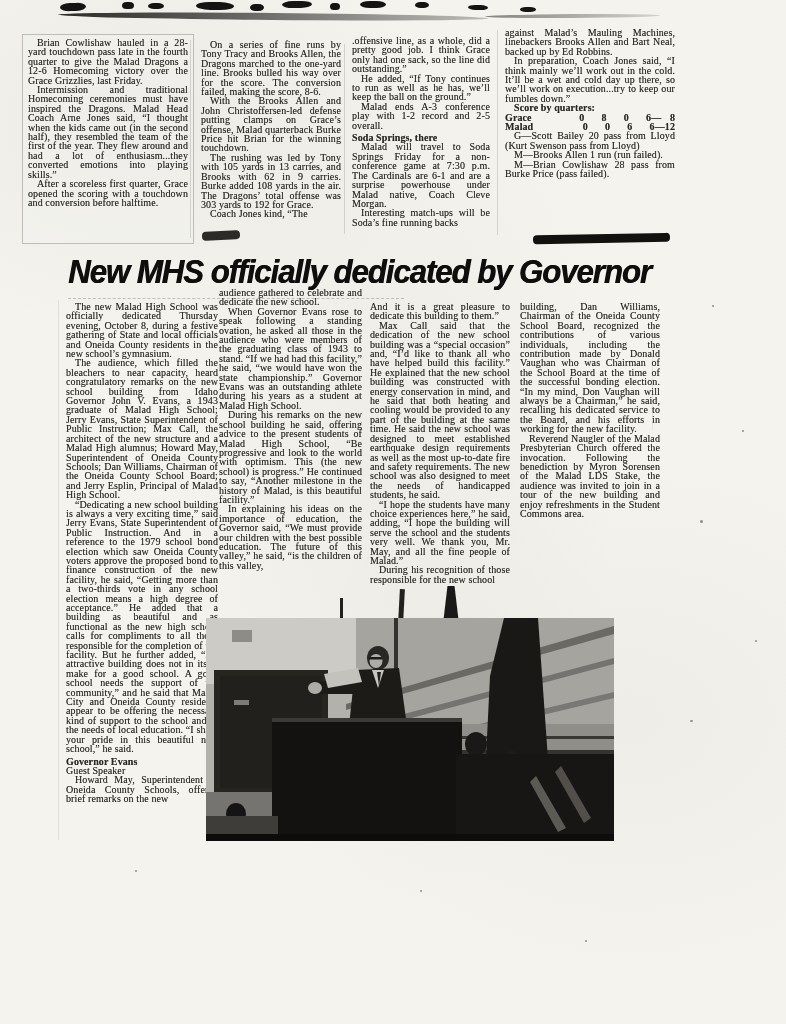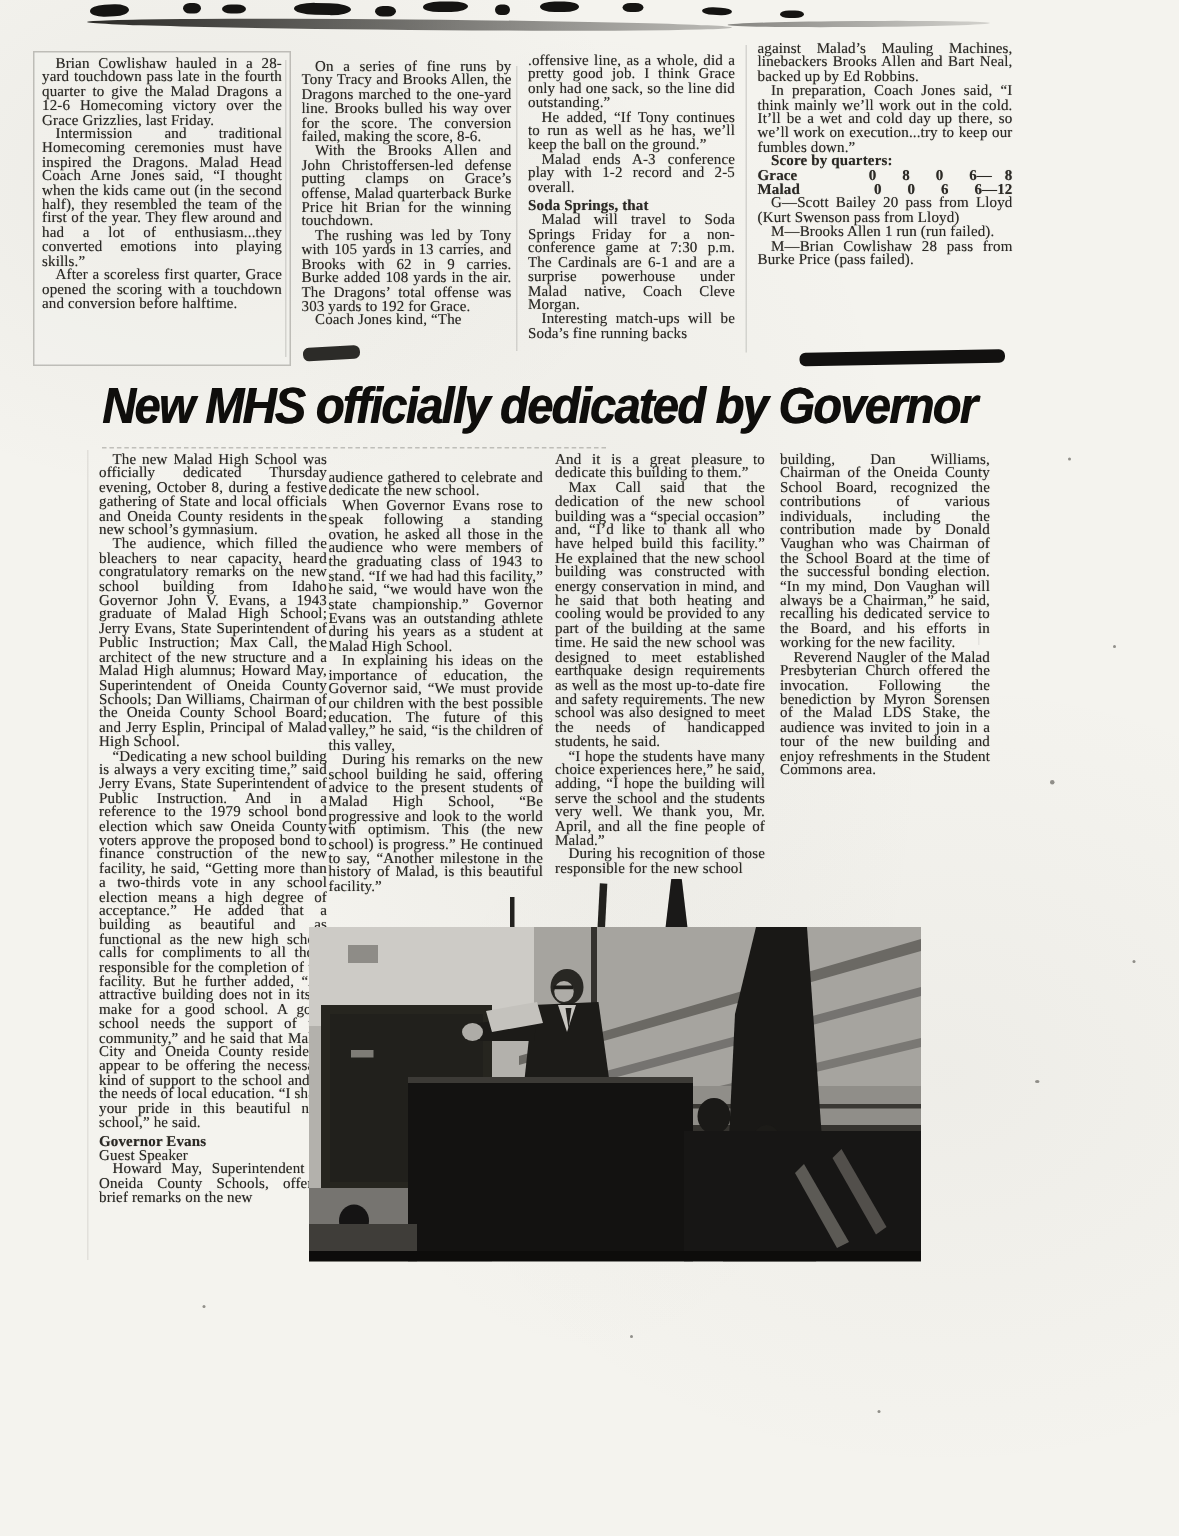--- a/index.html
+++ b/index.html
@@ -73,21 +73,21 @@
       <p>On a series of fine runs by Tony Tracy and Brooks Allen, the Dragons marched to the one-yard line. Brooks bulled his way over for the score. The conversion failed, making the score, 8-6.</p>
       <p>With the Brooks Allen and John Christoffersen-led defense putting clamps on Grace’s offense, Malad quarterback Burke Price hit Brian for the winning touchdown.</p>
       <p>The rushing was led by Tony with 105 yards in 13 carries, and Brooks with 62 in 9 carries. Burke added 108 yards in the air. The Dragons’ total offense was 303 yards to 192 for Grace.</p>
       <p>Coach Jones kind, “The</p>
     </section>
 
   <section class="col" style="left:352px;top:36px;width:138px;height:202px;overflow:hidden;">
       <p class="noindent">.offensive line, as a whole, did a pretty good job. I think Grace only had one sack, so the line did outstanding.”</p>
       <p>He added, “If Tony continues to run as well as he has, we’ll keep the ball on the ground.”</p>
       <p>Malad ends A-3 conference play with 1-2 record and 2-5 overall.</p>
-      <p class="subhead">Soda Springs, that</p>
+      <p class="subhead">Soda Springs, there</p>
       <p>Malad will travel to Soda Springs Friday for a non-conference game at 7:30 p.m. The Cardinals are 6-1 and are a surprise powerhouse under Malad native, Coach Cleve Morgan.</p>
       <p>Interesting match-ups will be Soda’s fine running backs</p>
     </section>
 
   <section class="col" style="left:505px;top:28px;width:170px;">
     <div>
         <p class="noindent">against Malad’s Mauling Machines, linebackers Brooks Allen and Bart Neal, backed up by Ed Robbins.</p>
         <p>In preparation, Coach Jones said, “I think mainly we’ll work out in the cold. It’ll be a wet and cold day up there, so we’ll work on execution...try to keep our fumbles down.”</p>
       </div>
     <div>
@@ -122,31 +122,31 @@
 
   <section class="col" style="left:66px;top:302px;width:152px;height:540px;overflow:hidden;">
       <p>The new Malad High School was officially dedicated Thursday evening, October 8, during a festive gathering of State and local officials and Oneida County residents in the new school’s gymnasium.</p>
       <p>The audience, which filled the bleachers to near capacity, heard congratulatory remarks on the new school building from Idaho Governor John V. Evans, a 1943 graduate of Malad High School; Jerry Evans, State Superintendent of Public Instruction; Max Call, the architect of the new structure and a Malad High alumnus; Howard May, Superintendent of Oneida County Schools; Dan Williams, Chairman of the Oneida County School Board; and Jerry Esplin, Principal of Malad High School.</p>
       <p>“Dedicating a new school building is always a very exciting time,” said Jerry Evans, State Superintendent of Public Instruction. And in a reference to the 1979 school bond election which saw Oneida County voters approve the proposed bond to finance construction of the new facility, he said, “Getting more than a two-thirds vote in any school election means a high degree of acceptance.” He added that a building as beautiful and as functional as the new high school calls for compliments to all those responsible for the completion of the facility. But he further added, “An attractive building does not in itself make for a good school. A good school needs the support of the community,” and he said that Malad City and Oneida County residents appear to be offering the necessary kind of support to the school and to the needs of local education. “I share your pride in this beautiful new school,” he said.</p>
       <p class="subhead">Governor Evans</p>
       <p class="subhead2">Guest Speaker</p>
       <p>Howard May, Superintendent of Oneida County Schools, offered brief remarks on the new</p>
     </section>
 
-  <section class="col" style="left:219px;top:314px;width:143px;height:330px;">
+  <section class="col" style="left:219px;top:288px;width:143px;height:330px;">
       <p class="noindent">audience gathered to celebrate and dedicate the new school.</p>
       <p>When Governor Evans rose to speak following a standing ovation, he asked all those in the audience who were members of the graduating class of 1943 to stand. “If we had had this facility,” he said, “we would have won the state championship.” Governor Evans was an outstanding athlete during his years as a student at Malad High School.</p>
+      <p>During his remarks on the new school building he said, offering advice to the present students of Malad High School, “Be progressive and look to the world with optimism. This (the new school) is progress.” He continued to say, “Another milestone in the history of Malad, is this beautiful facility.”</p>
       <p>In explaining his ideas on the importance of education, the Governor said, “We must provide our children with the best possible education. The future of this valley,” he said, “is the children of this valley,</p>
-      <p>During his remarks on the new school building he said, offering advice to the present students of Malad High School, “Be progressive and look to the world with optimism. This (the new school) is progress.” He continued to say, “Another milestone in the history of Malad, is this beautiful facility.”</p>
     </section>
 
   <section class="col" style="left:370px;top:302px;width:140px;height:326px;">
       <p class="noindent">And it is a great pleasure to dedicate this building to them.”</p>
       <p>Max Call said that the dedication of the new school building was a “special occasion” and, “I’d like to thank all who have helped build this facility.” He explained that the new school building was constructed with energy conservation in mind, and he said that both heating and cooling would be provided to any part of the building at the same time. He said the new school was designed to meet established earthquake design requirements as well as the most up-to-date fire and safety requirements. The new school was also designed to meet the needs of handicapped students, he said.</p>
-      <p>“I hope the students have many choice experiences here,” he said, adding, “I hope the building will serve the school and the students very well. We thank you, Mr. April, and all the fine people of Malad.”</p>
+      <p>“I hope the students have many choice experiences here,” he said, adding, “I hope the building will serve the school and the students very well. We thank you, Mr. May, and all the fine people of Malad.”</p>
       <p>During his recognition of those responsible for the new school</p>
     </section>
 
   <section class="col" style="left:520px;top:302px;width:140px;height:300px;">
       <p class="noindent">building, Dan Williams, Chairman of the Oneida County School Board, recognized the contributions of various individuals, including the contribution made by Donald Vaughan who was Chairman of the School Board at the time of the successful bonding election. “In my mind, Don Vaughan will always be a Chairman,” he said, recalling his dedicated service to the Board, and his efforts in working for the new facility.</p>
       <p>Reverend Naugler of the Malad Presbyterian Church offered the invocation. Following the benediction by Myron Sorensen of the Malad LDS Stake, the audience was invited to join in a tour of the new building and enjoy refreshments in the Student Commons area.</p>
     </section>
 
   <div class="pole" style="left:340px;top:598px;width:3px;height:26px;"></div>
   <div class="pole" style="left:399px;top:589px;width:5px;height:34px;transform:rotate(3deg);"></div>

